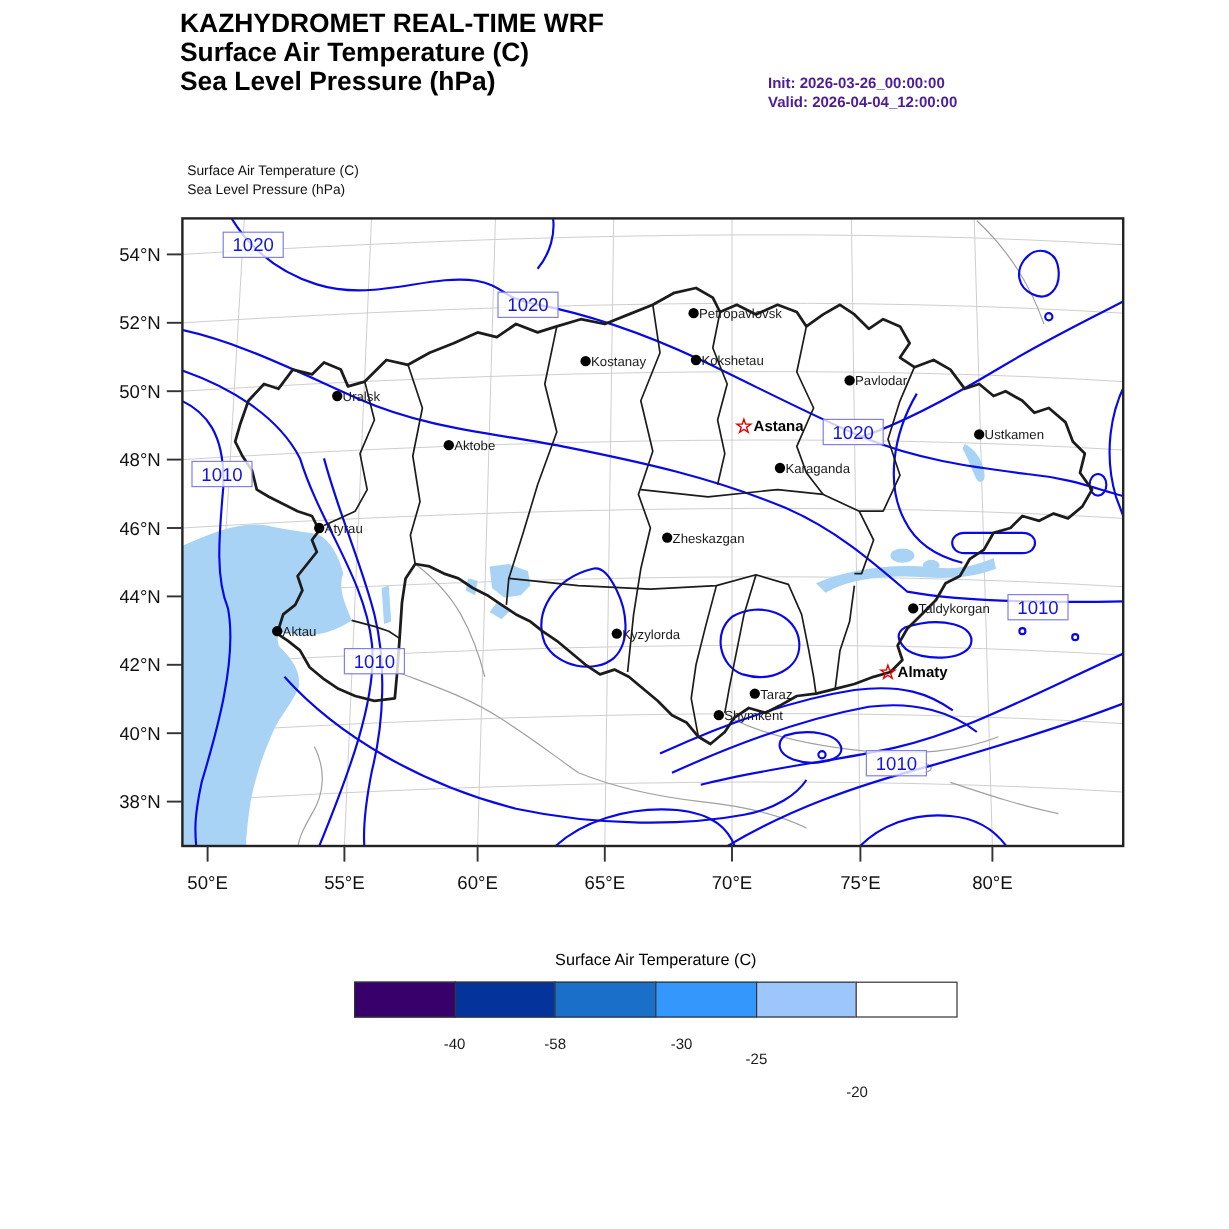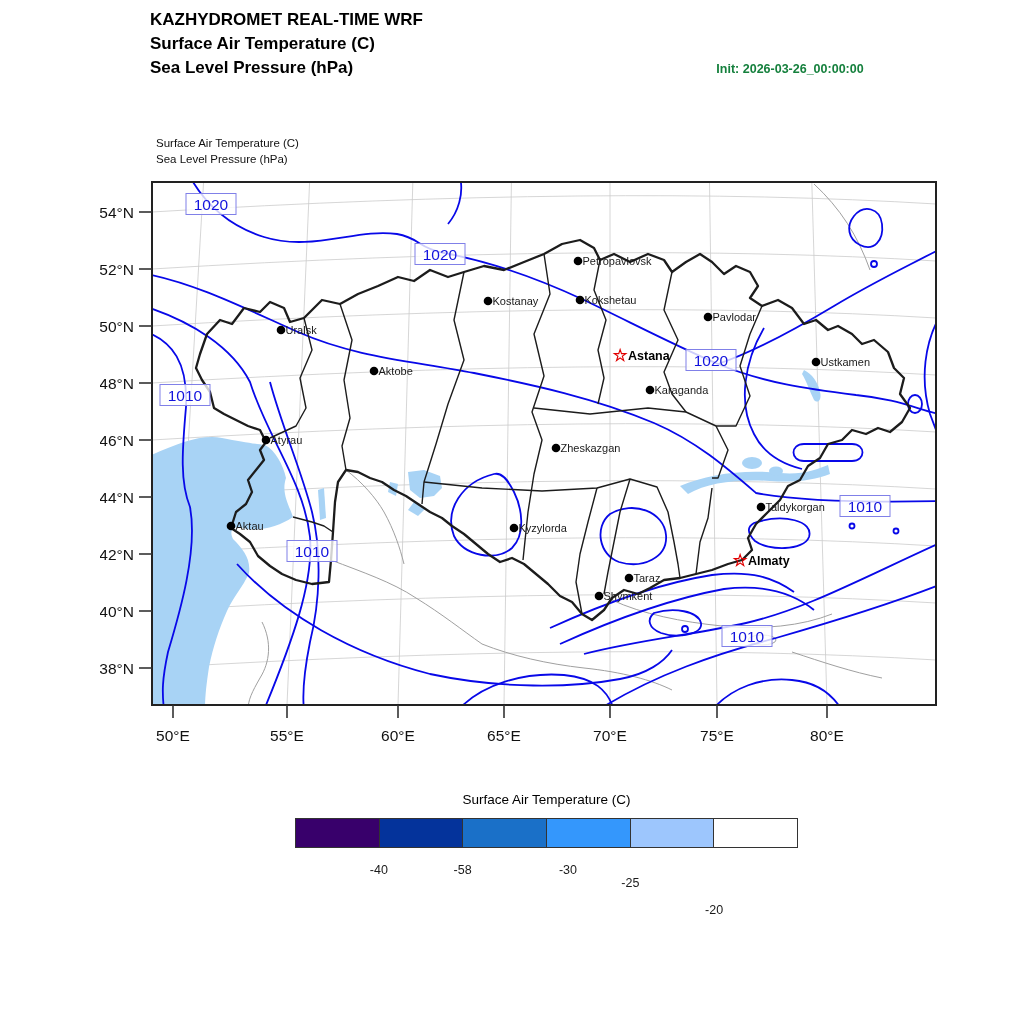--- a/index.html
+++ b/index.html
@@ -1,39 +1,40 @@
 <!DOCTYPE html>
 <html><head>
 <meta charset="utf-8">
 <style>
   html,body{margin:0;padding:0;background:#fff;}
   .page{position:relative;width:1024px;height:1024px;background:#ffffff;overflow:hidden;
         font-family:"Liberation Sans",sans-serif;color:#000;}
   .abs{position:absolute;}
-  .title-line{font-weight:bold;font-size:17px;line-height:24px;color:#000;}
-  .initvalid{font-weight:bold;font-size:12.5px;line-height:16px;text-align:center;color:#15803d;}
+  .title-line{font-weight:bold;font-size:22px;line-height:24px;color:#000;}
+  .initvalid{font-weight:bold;font-size:12.5px;line-height:16px;text-align:left;color:#4c1d95;}
   .maplegend{font-size:11.5px;line-height:15.5px;color:#111;}
   .cbar-title{font-size:13.5px;color:#000;text-align:center;}
   .cbar{display:flex;}
   .cbar .seg{flex:1 1 0;height:100%;border:1px solid #333;margin-left:-1px;box-sizing:border-box;}
   .cbar .seg:first-child{margin-left:0;}
   .cbar-tick{position:absolute;transform:translateX(-50%);font-size:12.5px;color:#1a1a1a;}
   svg text{font-family:"Liberation Sans",sans-serif;}
 </style>
 </head>
 <body>
 
 <div class="page">
 
   <div class="abs title-line" style="left:150px;top:8px;">KAZHYDROMET REAL-TIME WRF</div>
   <div class="abs title-line" style="left:150px;top:32px;">Surface Air Temperature  (C)</div>
   <div class="abs title-line" style="left:150px;top:56px;">Sea Level Pressure  (hPa)</div>
 
   <div class="abs initvalid" style="left:640px;top:61px;width:300px;">
     <div>Init: 2026-03-26_00:00:00</div>
+    <div>Valid: 2026-04-04_12:00:00</div>
   </div>
 
   <div class="abs maplegend" style="left:156px;top:136px;">
     <div>Surface Air Temperature   (C)</div>
     <div>Sea Level Pressure   (hPa)</div>
   </div>
 
   <svg class="abs" style="left:100px;top:170px;" width="860" height="600" viewBox="0 0 860 600">
     <defs>
       <clipPath id="mapclip">

